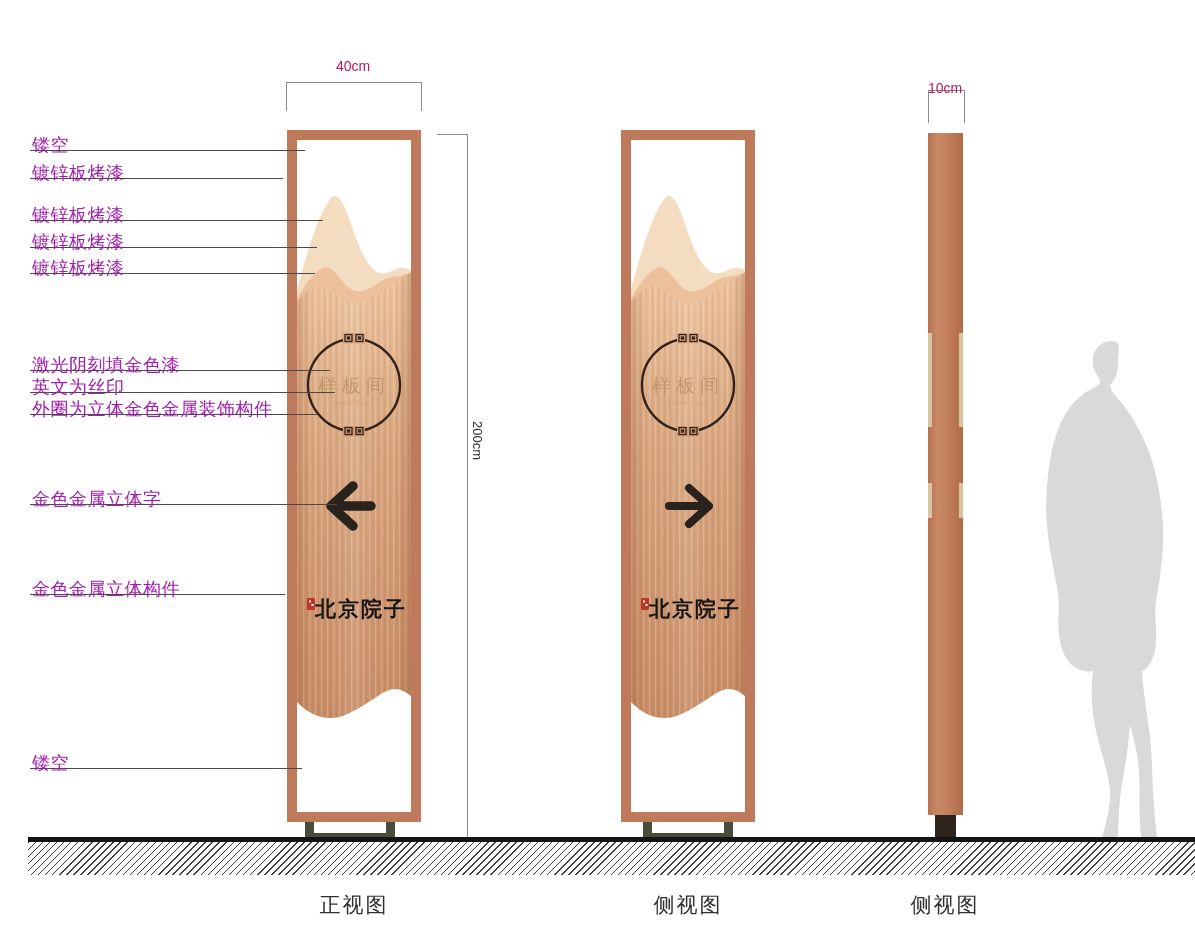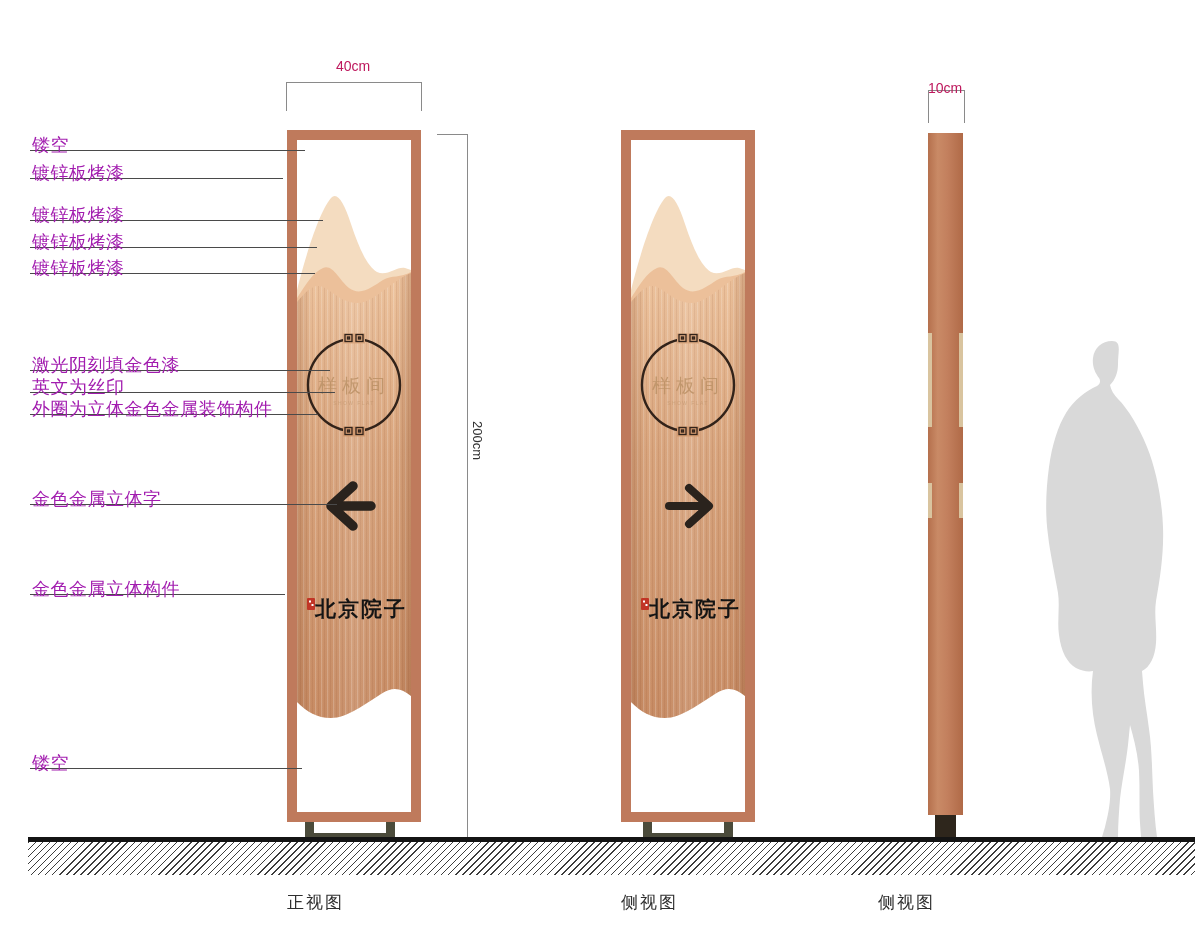--- a/index.html
+++ b/index.html
@@ -21,21 +21,21 @@
   
   .panel3{position:absolute;left:928px;top:133px;width:35px;height:682px;z-index:2;
           background:linear-gradient(90deg,#b5704d 0%,#c98a66 28%,#c3805e 55%,#b06a47 100%);}
   .strip{position:absolute;width:4px;background:#d9c49f;z-index:3;}
   .base3{position:absolute;left:935px;top:815px;width:21px;height:24px;background:#2e261c;z-index:2;}
   
   .groundline{position:absolute;left:28px;top:837px;width:1167px;height:5px;background:#141414;z-index:4;}
   .hatch{position:absolute;left:28px;top:842px;width:1167px;height:33px;z-index:1;
          background:repeating-linear-gradient(135deg,#3d3d3d 0 1px,transparent 1px 5px);}
   
-  .viewlabel{position:absolute;top:891px;font-size:17px;color:#2f2f2f;letter-spacing:2px;text-align:left;width:134px;z-index:4;}
+  .viewlabel{position:absolute;top:891px;font-size:21px;color:#2f2f2f;letter-spacing:2px;text-align:center;width:134px;z-index:4;}
   .sil{position:absolute;left:1036px;top:337px;z-index:1;}
 </style>
 </head>
 <body>
 
 <div class="canvas">
 
   <div class="callout" style="top:133px;width:275px">
       <span>镂空</span>
     </div>

